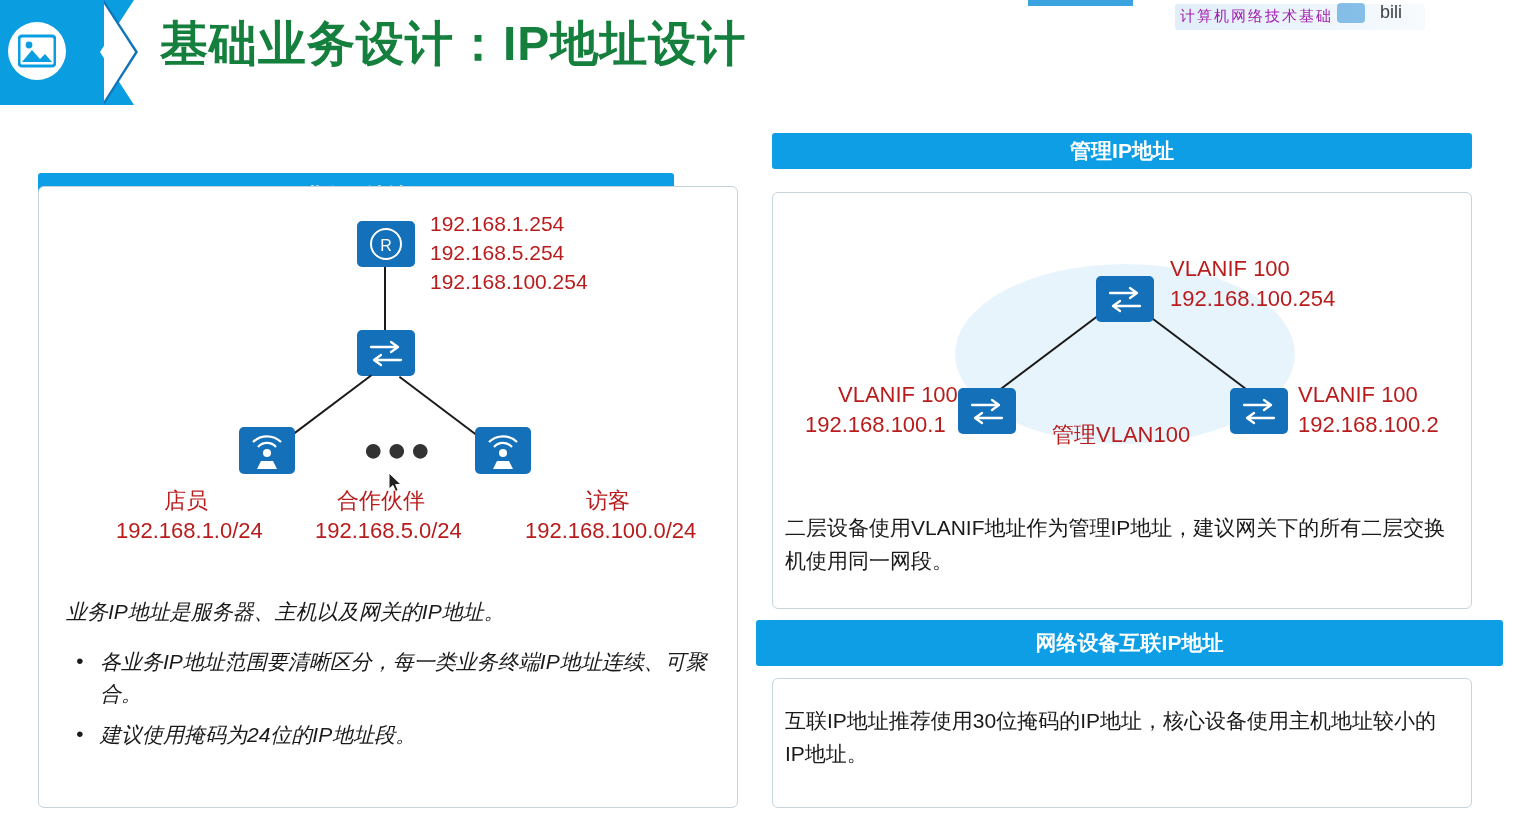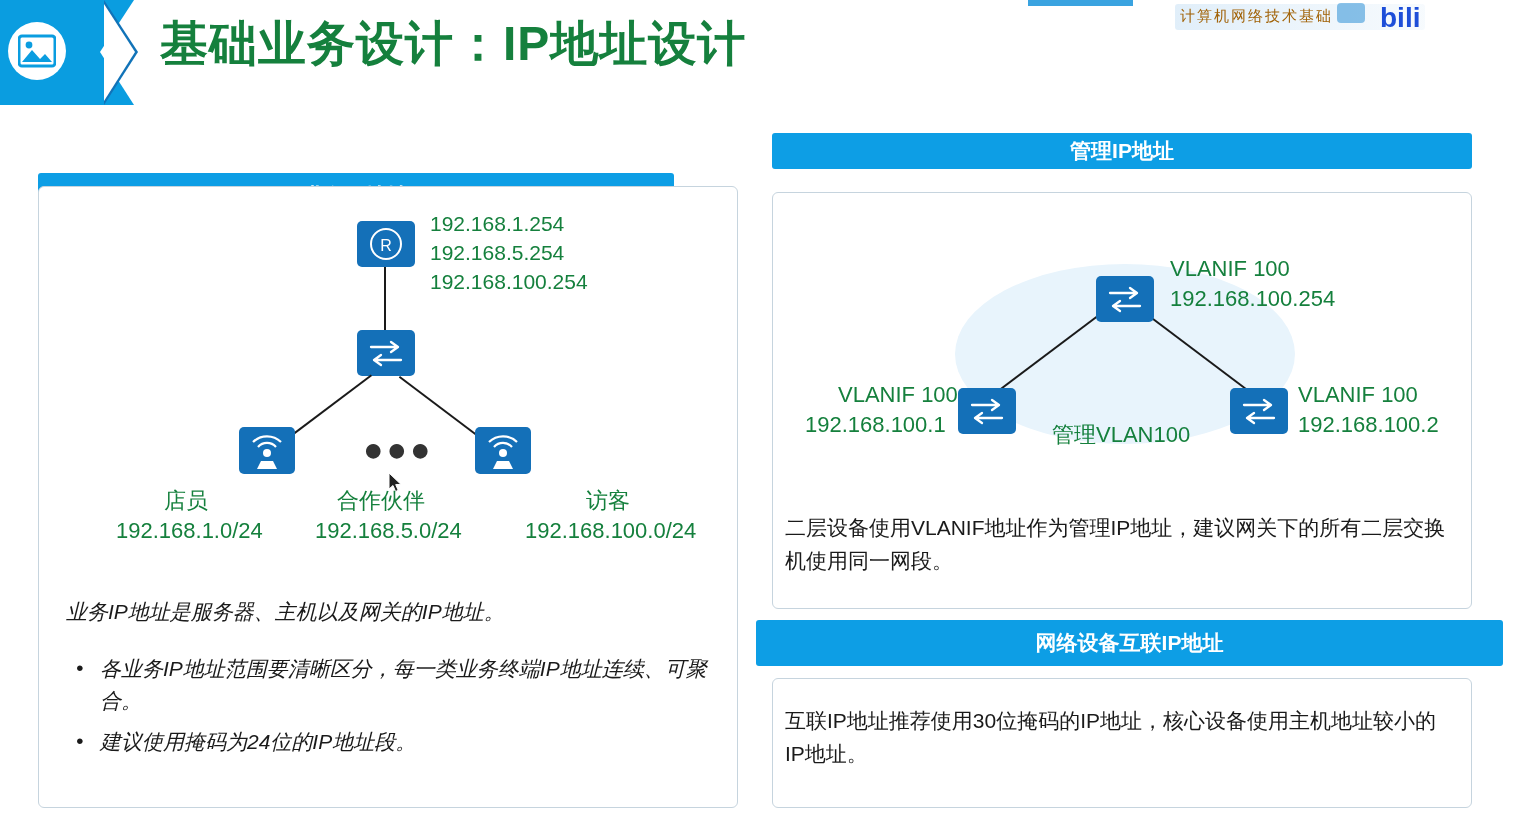--- a/index.html
+++ b/index.html
@@ -78,26 +78,26 @@
   }
   .top-artifact-2 {
     position: absolute;
     left: 1175px; top: 4px; width: 250px; height: 26px;
     background: linear-gradient(90deg, rgba(200,225,245,.55), rgba(200,225,245,.15));
     border-radius: 3px;
   }
   .top-artifact-3 {
     position: absolute;
     left: 1380px; top: 2px;
-    font-size: 28px; color: #1d4ed8; font-weight: bold;
+    font-size: 18px; color: #404040; font-weight: normal;
   }
   .top-artifact-4 {
     position: absolute;
     left: 1180px; top: 7px;
-    font-size: 15px; color: #a16207; letter-spacing: 2px;
+    font-size: 15px; color: #a21caf; letter-spacing: 2px;
     white-space: nowrap;
   }
   .top-artifact-5 {
     position: absolute;
     left: 1337px; top: 3px; width: 28px; height: 20px;
     border-radius: 4px; background: #2b8fd6; opacity: .55;
   }
 
   
   .bar {
@@ -124,21 +124,21 @@
 
   .node {
     position: absolute;
     background: #1470b8;
     border-radius: 5px;
   }
   .node svg { position: absolute; left: 0; top: 0; }
 
   .redlabel {
     position: absolute;
-    color: #15803d;
+    color: #b91c1c;
     font-size: 21px;
     white-space: nowrap;
   }
   .redlabel.big { font-size: 22px; }
 
   .line {
     position: absolute;
     background: #1a1a1a;
     transform-origin: 0 0;
     height: 2px;
@@ -266,21 +266,21 @@
 <div class="redlabel big" style="left:164px; top:486px;">店员</div>
 <div class="redlabel big" style="left:337px; top:486px;">合作伙伴</div>
 <div class="redlabel big" style="left:586px; top:486px;text-align:right;">访客</div>
 
 <div class="redlabel big" style="left:116px; top:518px;">192.168.1.0/24</div>
 <div class="redlabel big" style="left:315px; top:518px;">192.168.5.0/24</div>
 <div class="redlabel big" style="left:525px; top:518px;">192.168.100.0/24</div>
 
 <div class="body-text" style="left:66px; top:596px; width:650px;font-style:italic;">
   <div>业务IP地址是服务器、主机以及网关的IP地址。</div>
-  <div class="bullet-row" style="margin-top:24px;">各业务IP地址范围要清晰区分，每一类业务终端IP地址连续、可聚合。</div>
+  <div class="bullet-row" style="margin-top:17px;">各业务IP地址范围要清晰区分，每一类业务终端IP地址连续、可聚合。</div>
   <div class="bullet-row" style="margin-top:8px;">建议使用掩码为24位的IP地址段。</div>
 </div>
 
 <div class="bar" id="right-bar-1">管理IP地址</div>
 <div class="box" id="right-box-1"></div>
 
 <div class="ellipse"></div>
 
 <div class="line" style="left:1098px; top:317px; width:145px; transform:rotate(143deg);"></div>
 <div class="line" style="left:1152px; top:317px; width:145px; transform:rotate(37deg);"></div>

